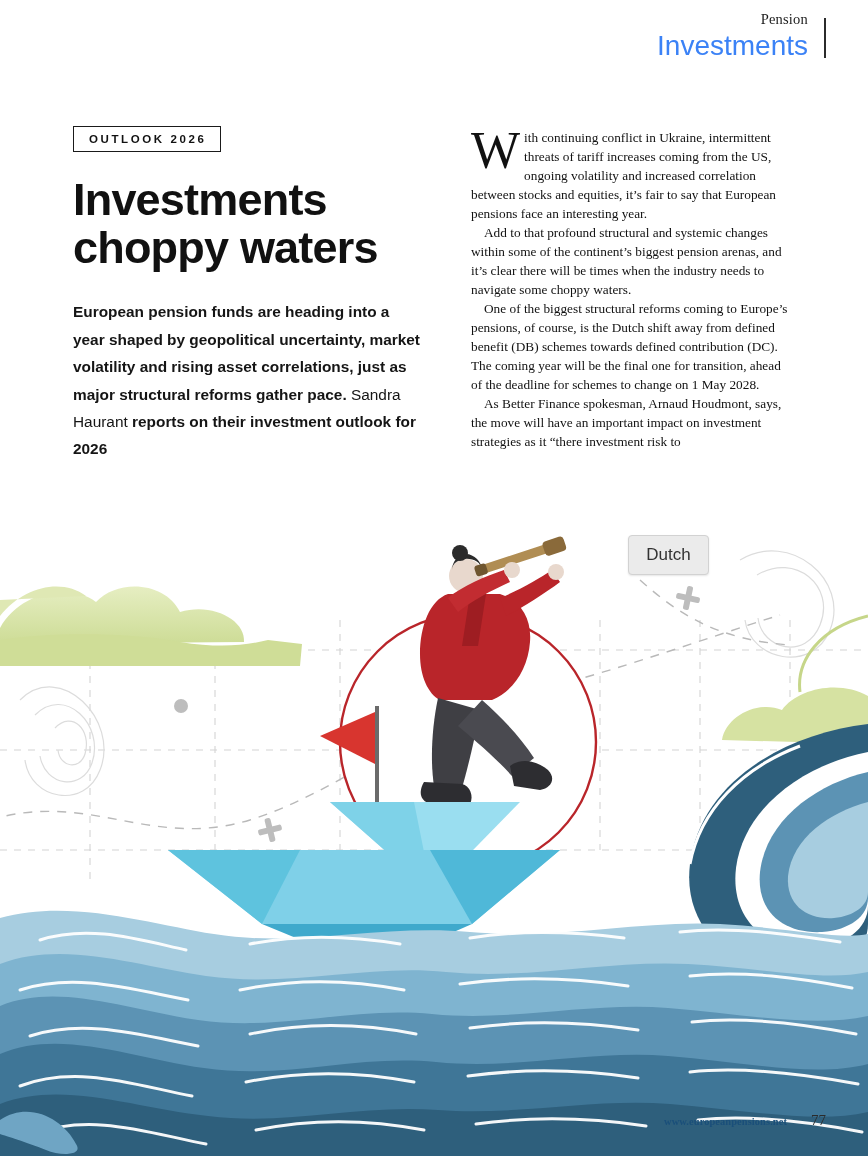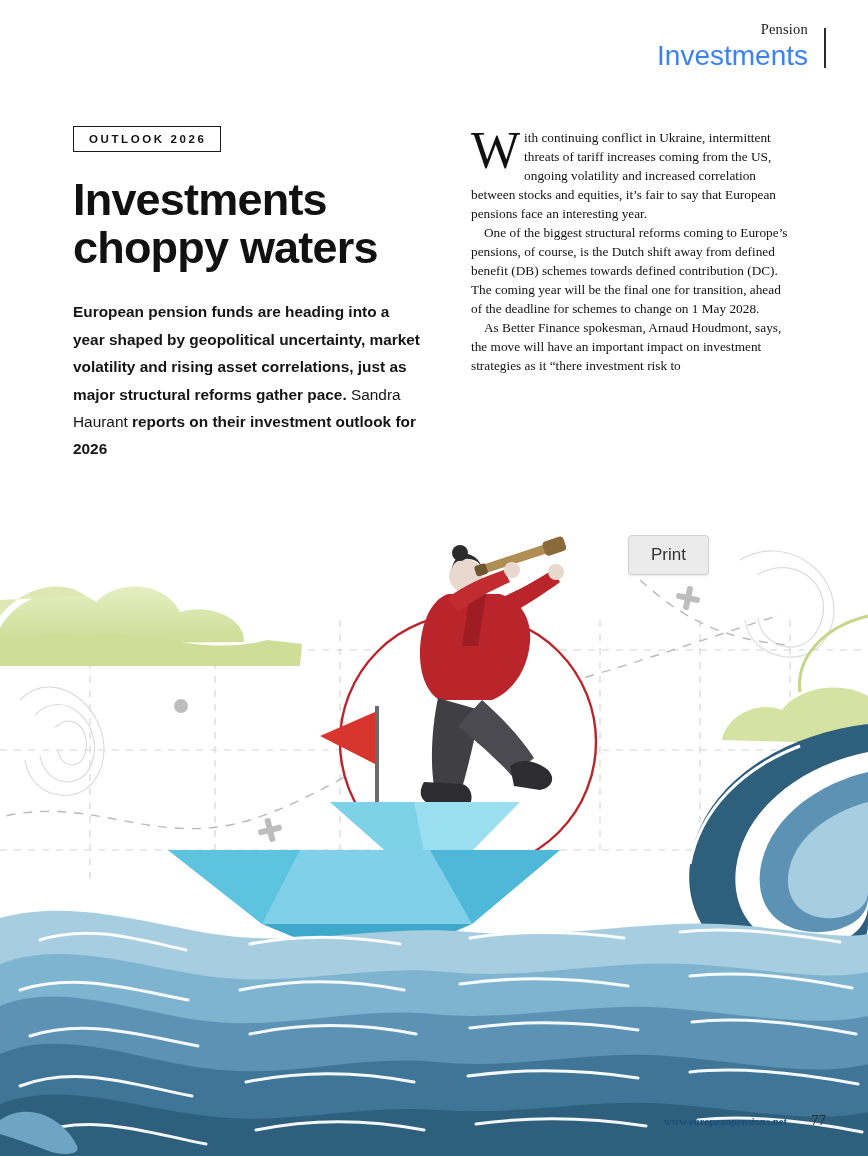--- a/index.html
+++ b/index.html
@@ -16,21 +16,21 @@
   }
   .page {
     position: absolute;
     inset: 0;
     background: #ffffff;
   }
 
   
   .masthead {
     position: absolute;
-    top: 22px;
+    top: 12px;
     right: 42px;
     text-align: right;
     padding-right: 18px;
   }
   .masthead:after {
     content: "";
     position: absolute;
     right: 0;
     top: 6px;
     bottom: 4px;
@@ -185,20 +185,21 @@
     <div class="outlook-badge">OUTLOOK 2026</div>
     <div class="headline">Investments
 choppy waters</div>
     <div class="standfirst">
       <span>European pension funds are heading into a year shaped by geopolitical uncertainty, market volatility and rising asset correlations, just as major structural reforms gather pace.</span><span class="byline"> Sandra Haurant </span><span>reports on their investment outlook for 2026</span>
     </div>
   </div>
 
   <div class="right-col">
     <p><span class="dropcap">W</span><span>ith continuing conflict in Ukraine, intermittent threats of tariff increases coming from the US, ongoing volatility and increased correlation between stocks and equities, it’s fair to say that European pensions face an interesting year.</span></p>
+    <p>Add to that profound structural and systemic changes within some of the continent’s biggest pension arenas, and it’s clear there will be times when the industry needs to navigate some choppy waters.</p>
     <p>One of the biggest structural reforms coming to Europe’s pensions, of course, is the Dutch shift away from defined benefit (DB) schemes towards defined contribution (DC). The coming year will be the final one for transition, ahead of the deadline for schemes to change on 1 May 2028.</p>
     <p>As Better Finance spokesman, Arnaud Houdmont, says, the move will have an important impact on investment strategies as it “there investment risk to</p>
   </div>
 
   <div class="illo">
     <svg width="868" height="636" viewBox="0 0 868 636" xmlns="http://www.w3.org/2000/svg">
       <defs>
         <linearGradient id="folg" x1="0" y1="0" x2="0" y2="1">
           <stop offset="0%" stop-color="#e6eec2"></stop>
           <stop offset="100%" stop-color="#cddc96"></stop>
@@ -350,20 +351,20 @@
             <path d="M476 604 C534 596, 592 598, 646 606"></path>
             <path d="M698 600 C752 594, 810 602, 862 612"></path>
           </g>
         </g>
 
         <path d="M0 600 C30 580, 64 600, 76 624 C84 636, 60 636, 46 630 C26 622, 6 616, 0 614 Z" fill="#6fa5c4"></path>
       </g>
     </svg>
   </div>
 
-  <div class="print-btn">Print</div>
+  <div class="print-btn">Dutch</div>
 
   <div class="footer">
     <span class="footer-url">www.europeanpensions.net</span>
     <span class="footer-page">77</span>
   </div>
 
 </div>
 
 </body></html>

